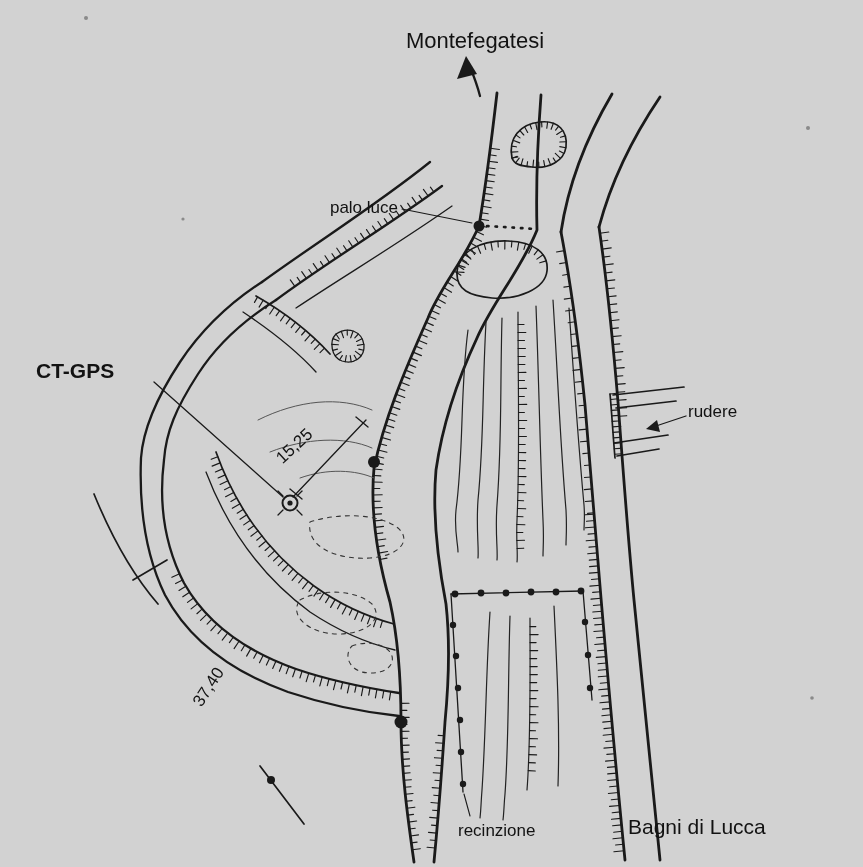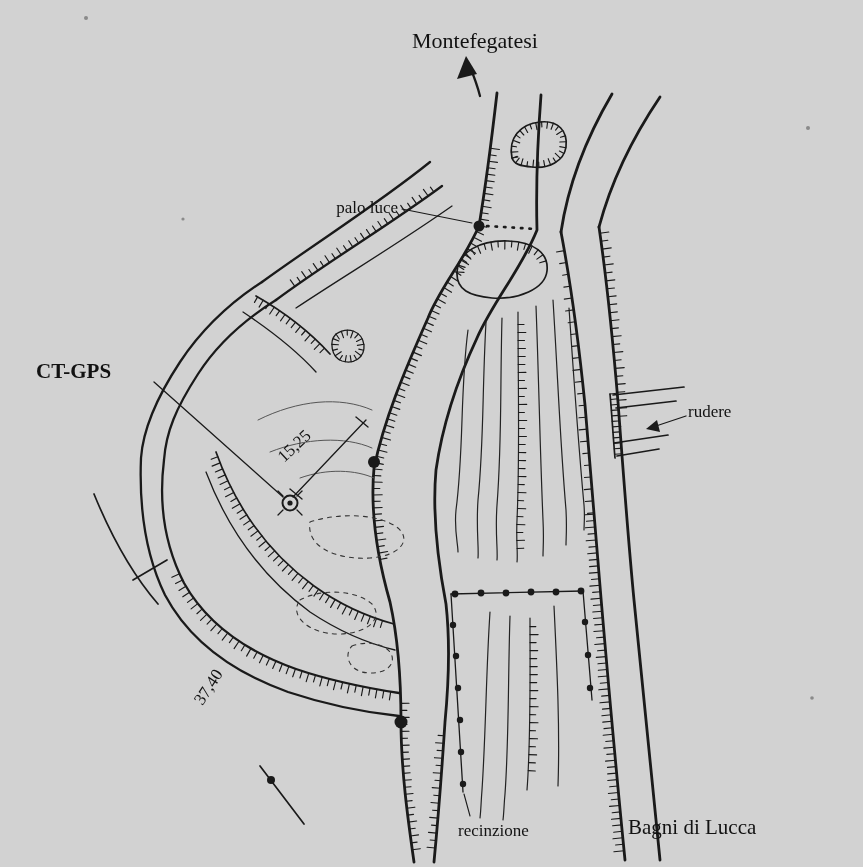--- a/index.html
+++ b/index.html
@@ -1,18 +1,18 @@
 <!DOCTYPE html>
 <html><head>
 <meta charset="utf-8">
 <style>
   html,body{margin:0;padding:0;background:#c8c8c8;}
   #stage{
     position:relative;width:863px;height:867px;overflow:hidden;
-    font-family:Liberation Serif, serif;
+    font-family:Liberation Sans, sans-serif;
   }
   svg{display:block;}
   .ink{stroke:#1a1a1a;fill:none;stroke-linecap:round;stroke-linejoin:round;}
   .w1{stroke-width:1.1;}
   .w12{stroke-width:1.3;}
   .w2{stroke-width:1.7;}
   .w25{stroke-width:2.3;}
   .w3{stroke-width:2.8;}
   .faint{stroke:#555;stroke-width:1;}
   .slope{stroke:#222;stroke-width:1.2;}

